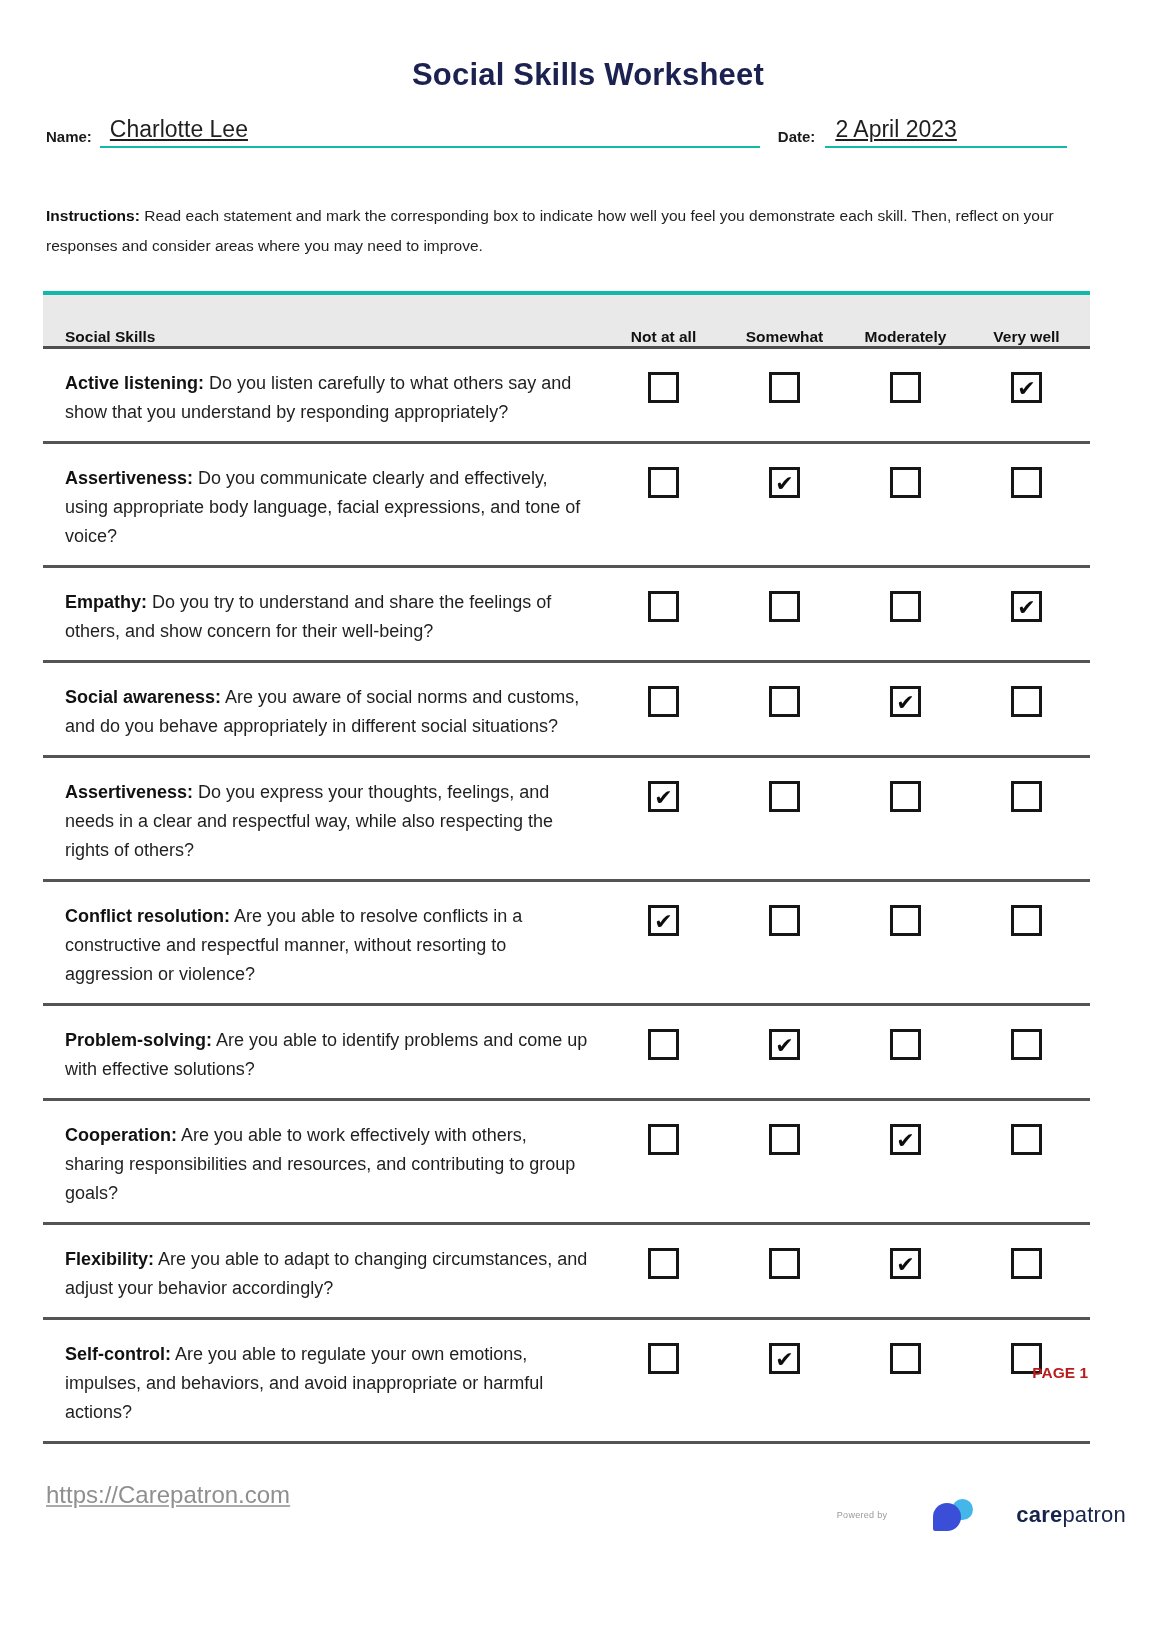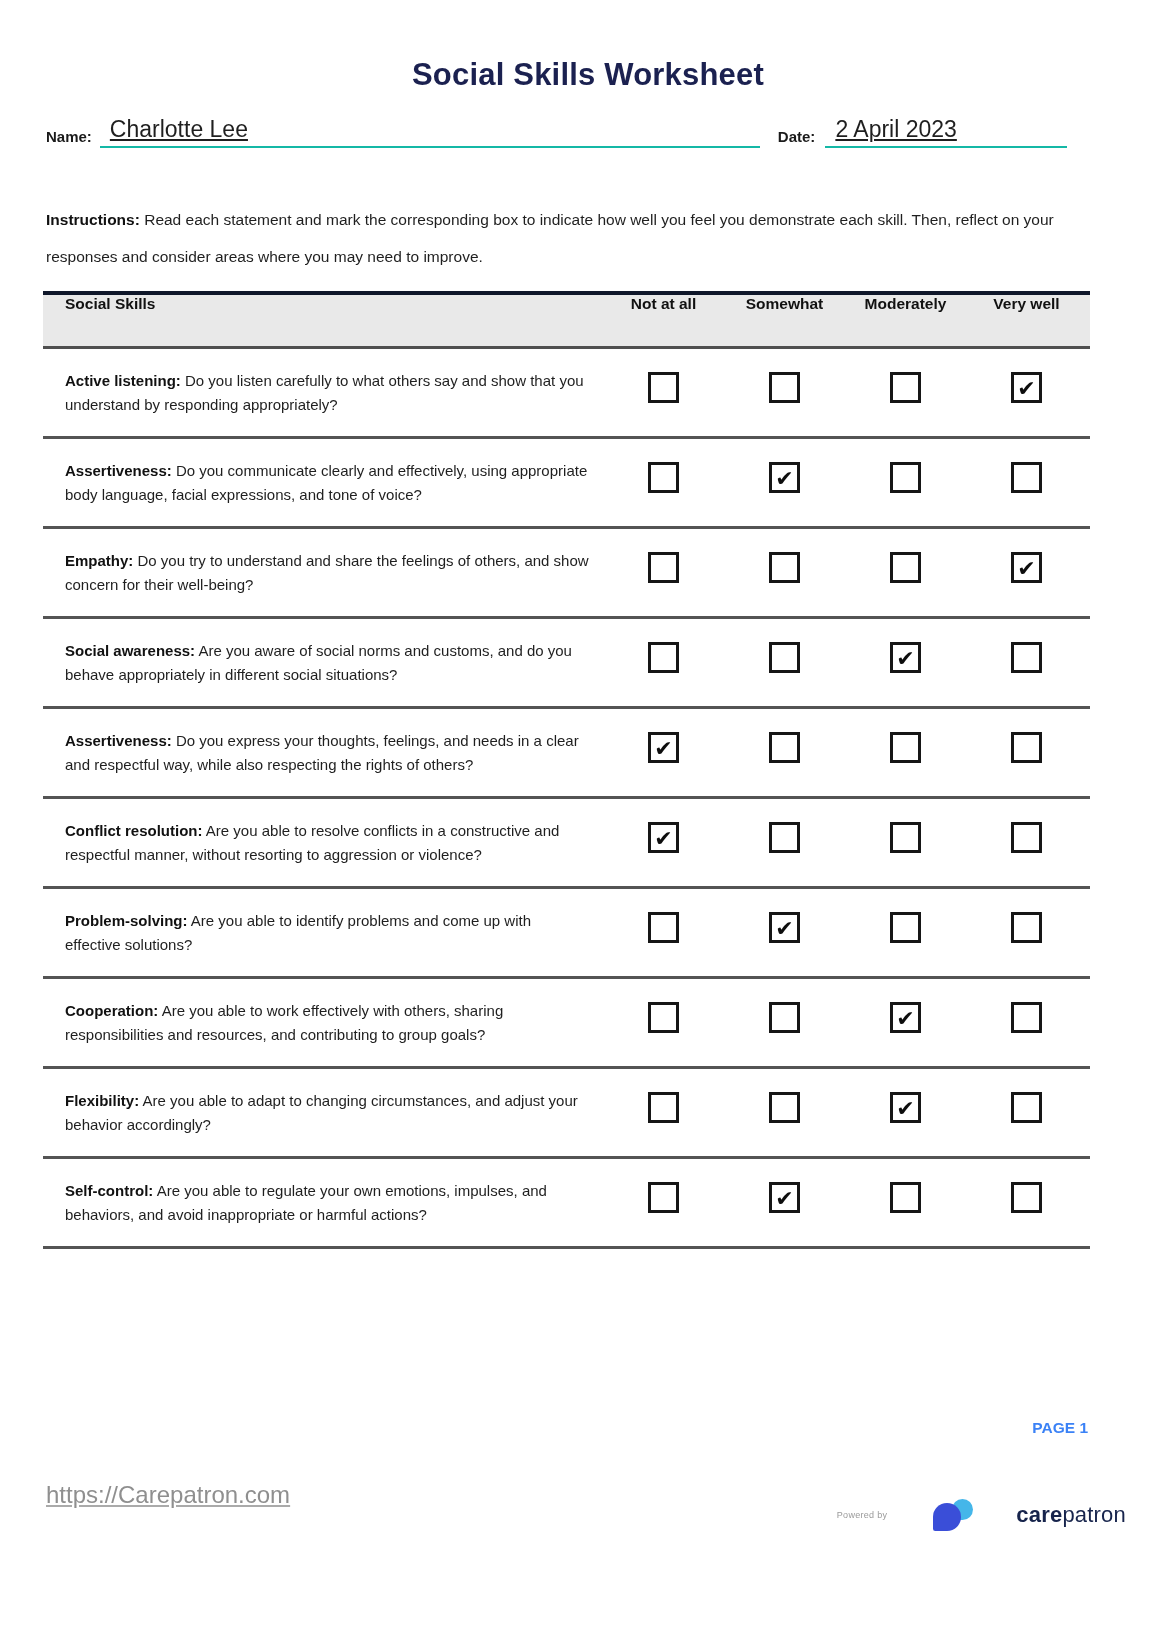--- a/index.html
+++ b/index.html
@@ -54,36 +54,36 @@
   .name-line { width: 660px; margin-left: 8px; }
   .date-label { margin-left: 18px; }
   .date-line { width: 242px; margin-left: 10px; }
 
   
   .instructions {
     position: absolute;
     top: 201px; left: 46px;
     width: 1012px;
     font-size: 15.5px;
-    line-height: 37px;
+    line-height: 30px;
     color: #1f1f1f;
   }
   .instructions b { color: #111; }
 
   
   .skills-table {
     position: absolute;
     top: 291px; left: 43px;
     width: 1047px;
   }
   .thead {
     display: flex;
-    align-items: flex-start;
+    align-items: flex-end;
     background: #e9e9e9;
-    border-top: 4px solid #0f172a;
+    border-top: 4px solid #14b8a6;
     border-bottom: 3px solid #4f4f4f;
     height: 58px;
   }
   .desc-col {
     width: 560px;
     padding-left: 22px;
     padding-right: 14px;
   }
   .thead .desc-col {
     font-size: 15.5px;
@@ -98,22 +98,22 @@
     color: #111;
   }
   .trow {
     display: flex;
     align-items: flex-start;
     border-bottom: 3px solid #545454;
     padding: 20px 0 14px 0;
     min-height: 90px;
   }
   .desc {
-    font-size: 15px;
-    line-height: 24px;
+    font-size: 18px;
+    line-height: 29px;
     color: #1f1f1f;
   }
   .desc .skill-name { font-weight: bold; color: #111; }
   .ccell {
     width: 121px;
     display: flex;
     justify-content: center;
     padding-top: 3px;
   }
   .checkbox {
@@ -128,24 +128,24 @@
     font-size: 22px;
     font-weight: bold;
     color: #0d0d0d;
     line-height: 1;
     transform: translateY(1px);
   }
 
   
   .page-num {
     position: absolute;
-    top: 1419px; right: 88px;
+    top: 1364px; right: 88px;
     font-size: 15.5px;
     font-weight: bold;
-    color: #3b82f6;
+    color: #b91c1c;
   }
 
   
   .footer-link {
     position: absolute;
     left: 46px; top: 1481px;
     font-size: 24px;
     color: #8f8f8f;
     text-decoration: underline;
     text-decoration-color: #aaaaaa;

